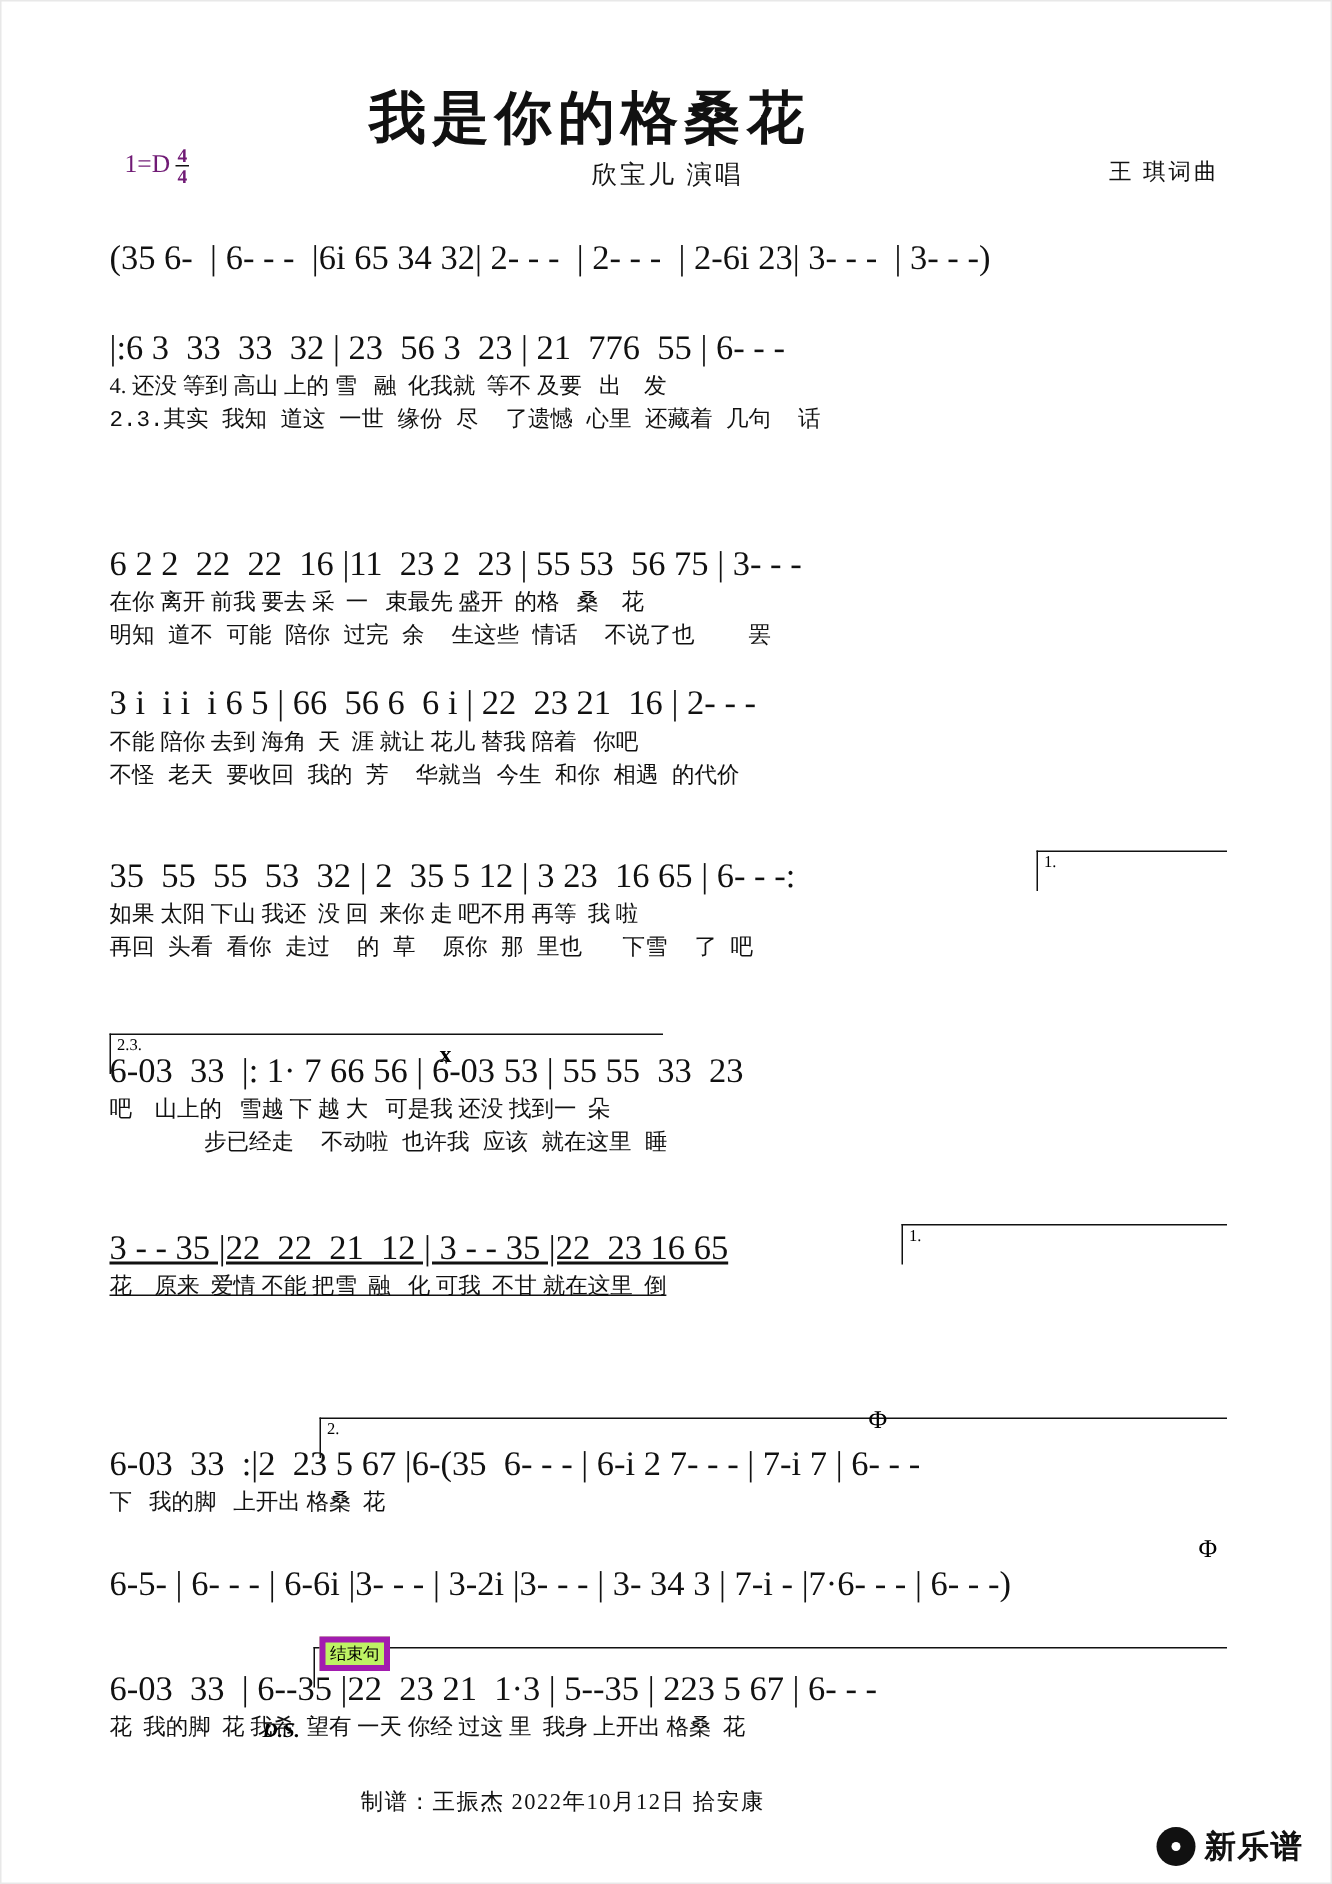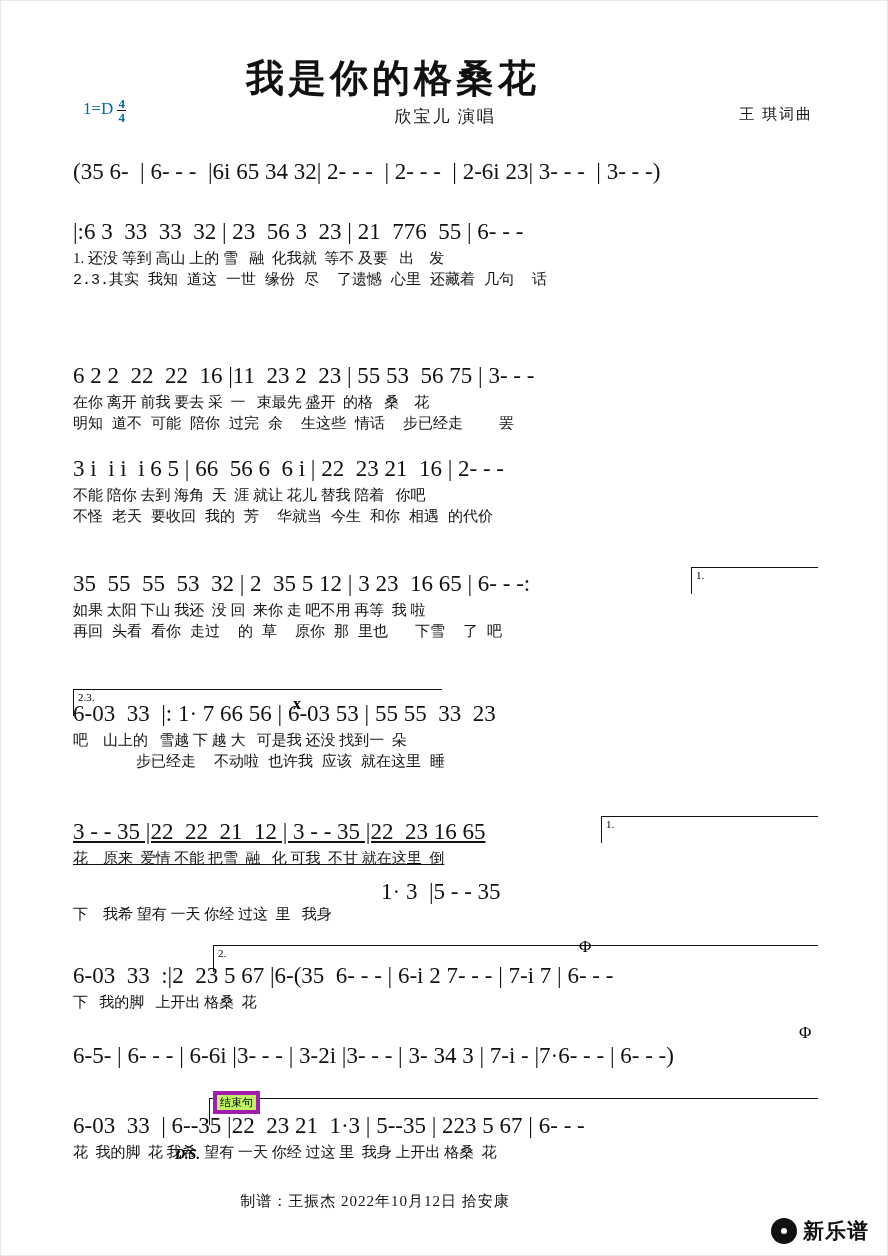--- a/index.html
+++ b/index.html
@@ -25,21 +25,21 @@
     color:#111;
   }
   .singer{
     position:absolute;top:104px;left:0;width:888px;
     text-align:center;
     font-size:17px;color:#111;
     letter-spacing:2px;
   }
   .keysig{
     position:absolute;top:96px;left:82px;
-    font-size:17px;color:#0369a1;
+    font-size:17px;color:#701a75;
     font-family:"Liberation Serif", serif;
   }
   .keysig .frac{
     display:inline-block;
     vertical-align:middle;
     font-size:13px;
     line-height:1;
     text-align:center;
     margin-left:4px;
     font-weight:bold;
@@ -139,28 +139,28 @@
   <div class="title">我是你的格桑花</div>
   <div class="singer">欣宝儿 演唱</div>
   <div class="composer">王 琪词曲</div>
 
   <div class="sys" style="top:158px;">
     <div class="notes">(35 6-  | 6- - -  |6i 65 34 32| 2- - -  | 2- - -  | 2-6i 23| 3- - -  | 3- - -)</div>
   </div>
 
   <div class="sys" style="top:218px;">
     <div class="notes">|:6 3  33  33  32 | 23  56 3  23 | 21  776  55 | 6- - -</div>
-    <div class="lyric">1. 还没 等到 高山 上的 雪   融  化我就  等不 及要   出    发</div>
+    <div class="lyric">4. 还没 等到 高山 上的 雪   融  化我就  等不 及要   出    发</div>
     <div class="lyric two">2.3.其实 我知 道这 一世 缘份 尽  了遗憾 心里 还藏着 几句  话</div>
   </div>
 
   <div class="sys" style="top:342px;margin-top:20px;">
     <div class="notes">6 2 2  22  22  16 |11  23 2  23 | 55 53  56 75 | 3- - -</div>
     <div class="lyric">在你 离开 前我 要去 采  一   束最先 盛开  的格   桑    花</div>
-    <div class="lyric two">明知 道不 可能 陪你 过完 余  生这些 情话  步已经走    罢</div>
+    <div class="lyric two">明知 道不 可能 陪你 过完 余  生这些 情话  不说了也    罢</div>
   </div>
 
   <div class="sys" style="top:455px;">
     <div class="notes">3 i  i i  i 6 5 | 66  56 6  6 i | 22  23 21  16 | 2- - -</div>
     <div class="lyric">不能 陪你 去到 海角  天  涯 就让 花儿 替我 陪着   你吧</div>
     <div class="lyric two">不怪 老天 要收回 我的 芳  华就当 今生 和你 相遇 的代价</div>
   </div>
 
   <div class="sys" style="top:570px;">
     <div class="notes">35  55  55  53  32 | 2  35 5 12 | 3 23  16 65 | 6- - -:</div>
@@ -178,24 +178,20 @@
     <div class="lyric">吧    山上的   雪越 下 越 大   可是我 还没 找到一  朵</div>
     <div class="lyric two">       步已经走  不动啦 也许我 应该 就在这里 睡</div>
   </div>
 
   <div class="sys" style="top:818px;text-decoration:underline;">
     <div class="notes">3 - - 35 |22  22  21  12 | 3 - - 35 |22  23 16 65</div>
     <div class="lyric">花    原来  爱情 不能 把雪  融   化 可我  不甘 就在这里  倒</div>
   </div>
   <div class="ending" style="top:815px;left:600px;width:216px;"></div>
   <div class="endlabel" style="top:817px;left:605px;">1.</div>
-  <div class="sys" style="top:878px;left:380px;width:300px;">
-    <div class="notes">1· 3  |5 - - 35</div>
-    <div class="lyric" style="position:absolute;left:-308px;top:22px;">下    我希 望有 一天 你经 过这  里   我身</div>
-  </div>
 
   <div class="ending" style="top:944px;left:212px;width:604px;"></div>
   <div class="endlabel" style="top:946px;left:217px;">2.</div>
   <div class="coda" style="top:936px;left:578px;">Φ</div>
   <div class="sys" style="top:962px;">
     <div class="notes">6-03  33  :|2  23 5 67 |6-(35  6- - - | 6-i 2 7- - - | 7-i 7 | 6- - -</div>
     <div class="lyric">下   我的脚   上开出 格桑  花</div>
   </div>
 
   <div class="coda" style="top:1022px;left:798px;">Φ</div>

